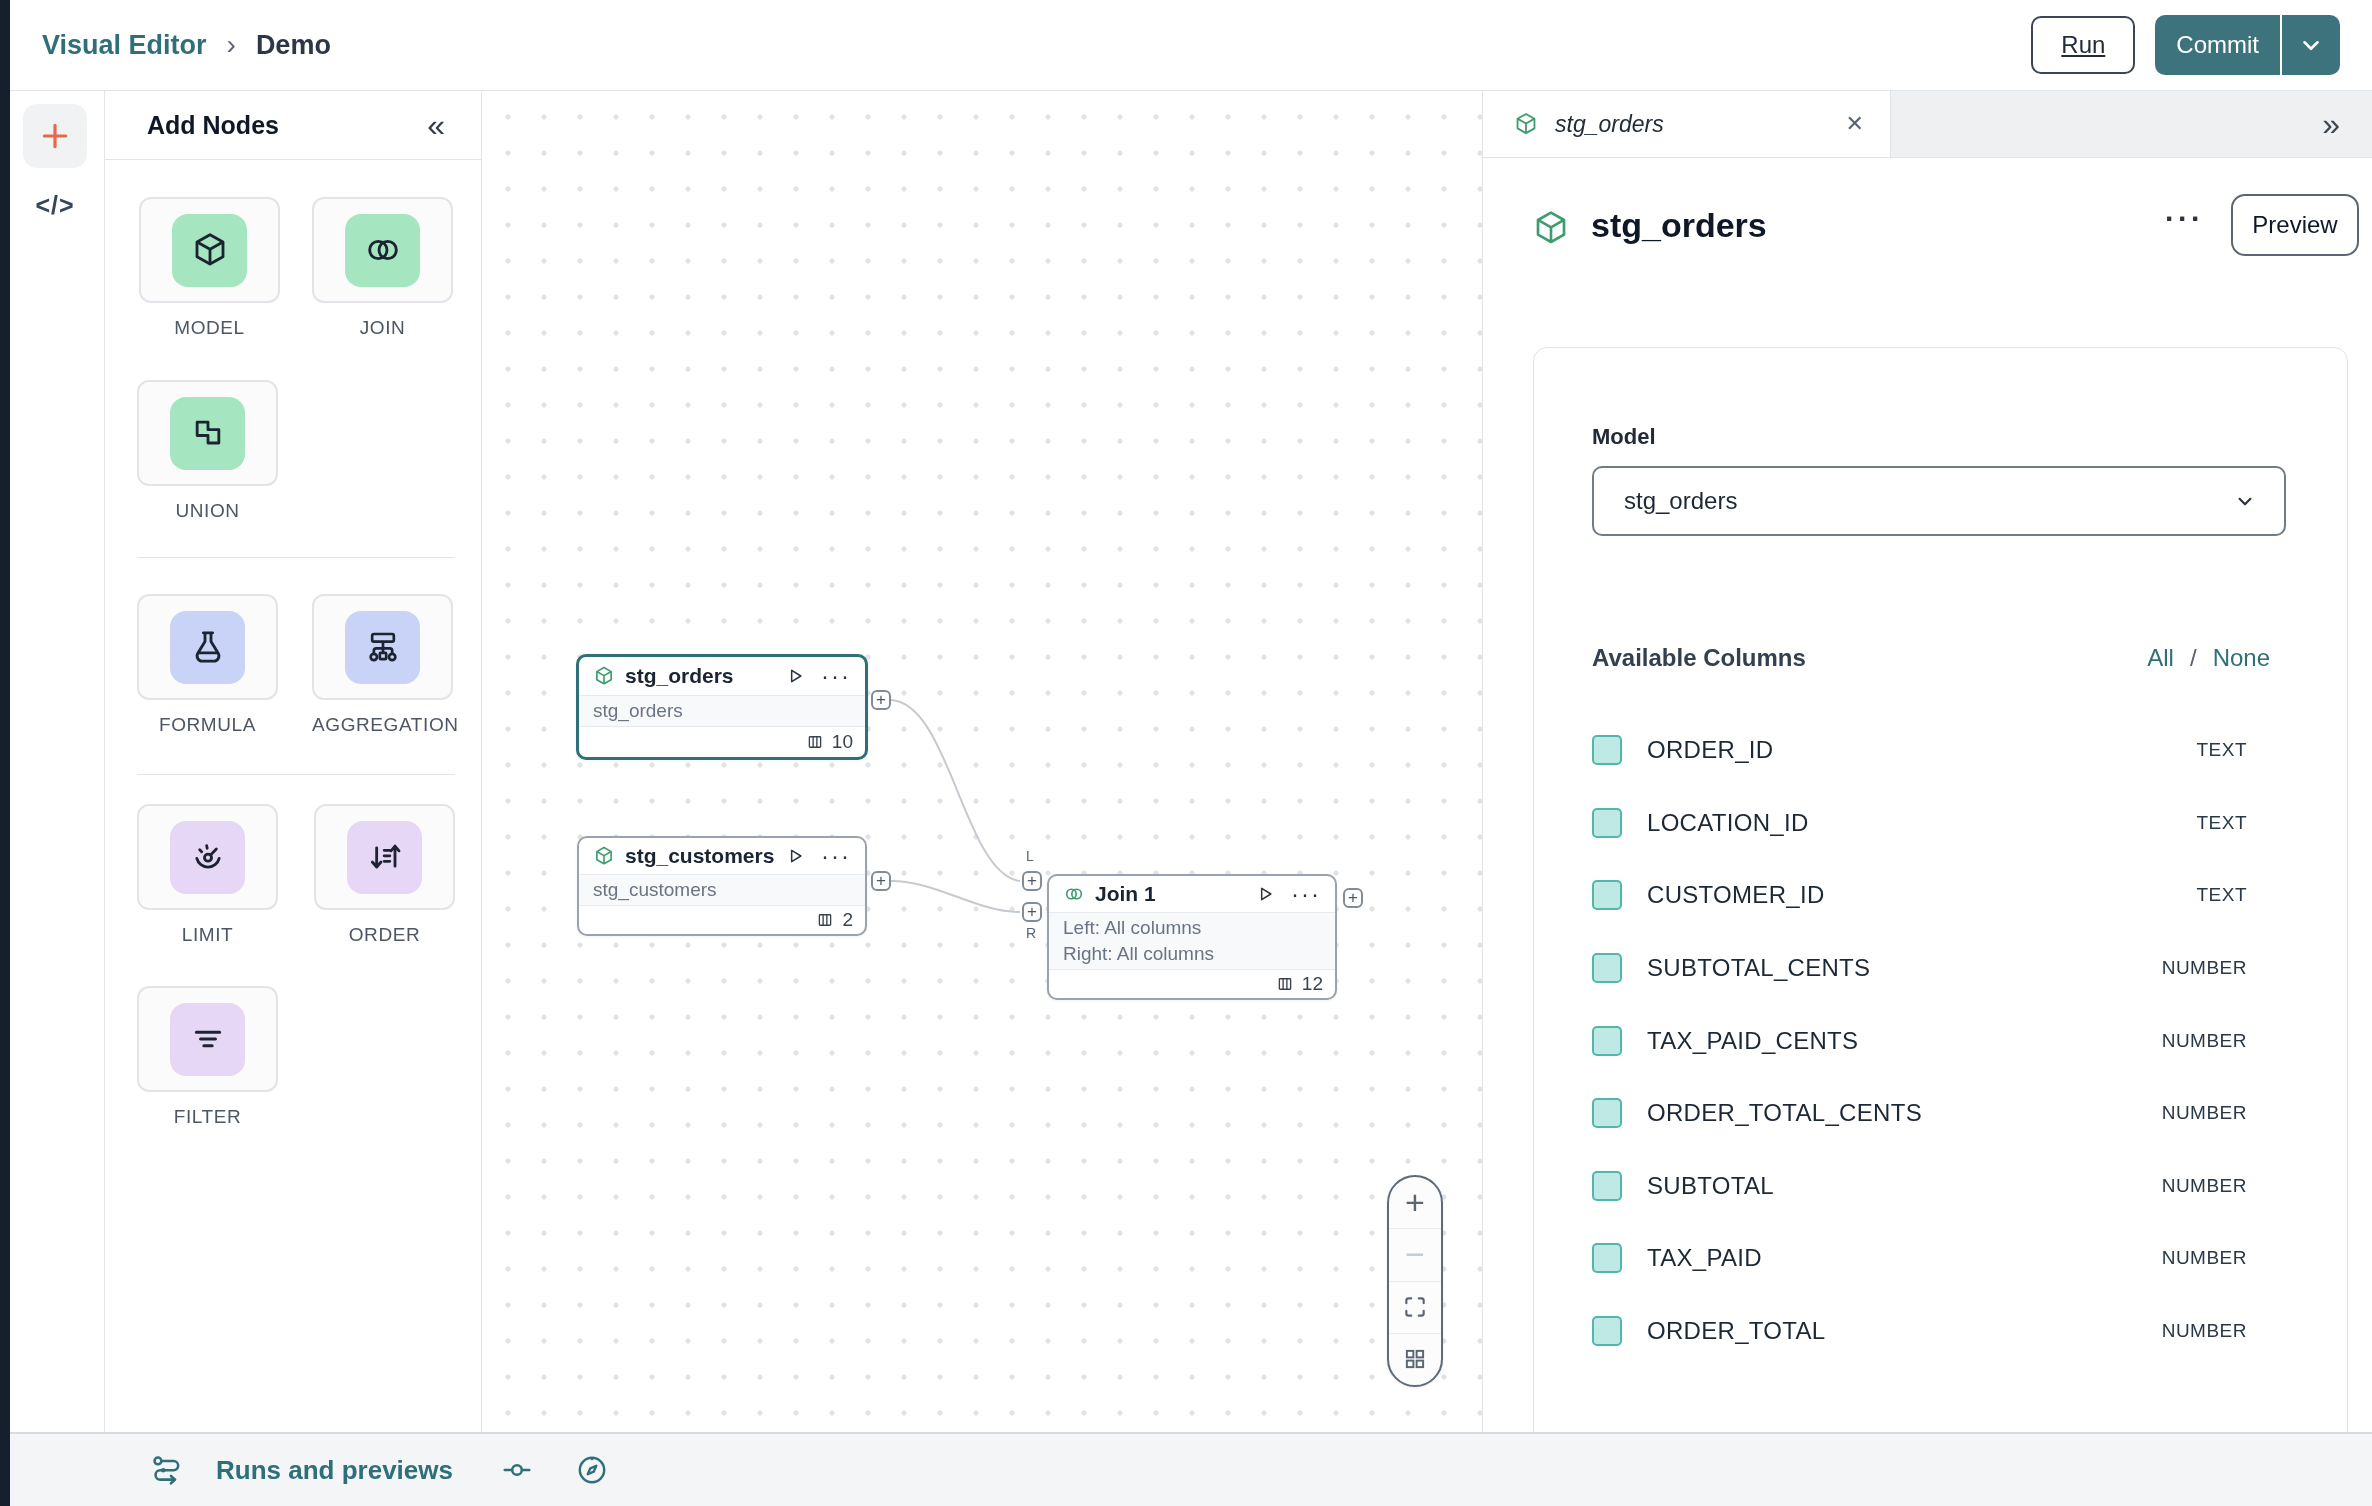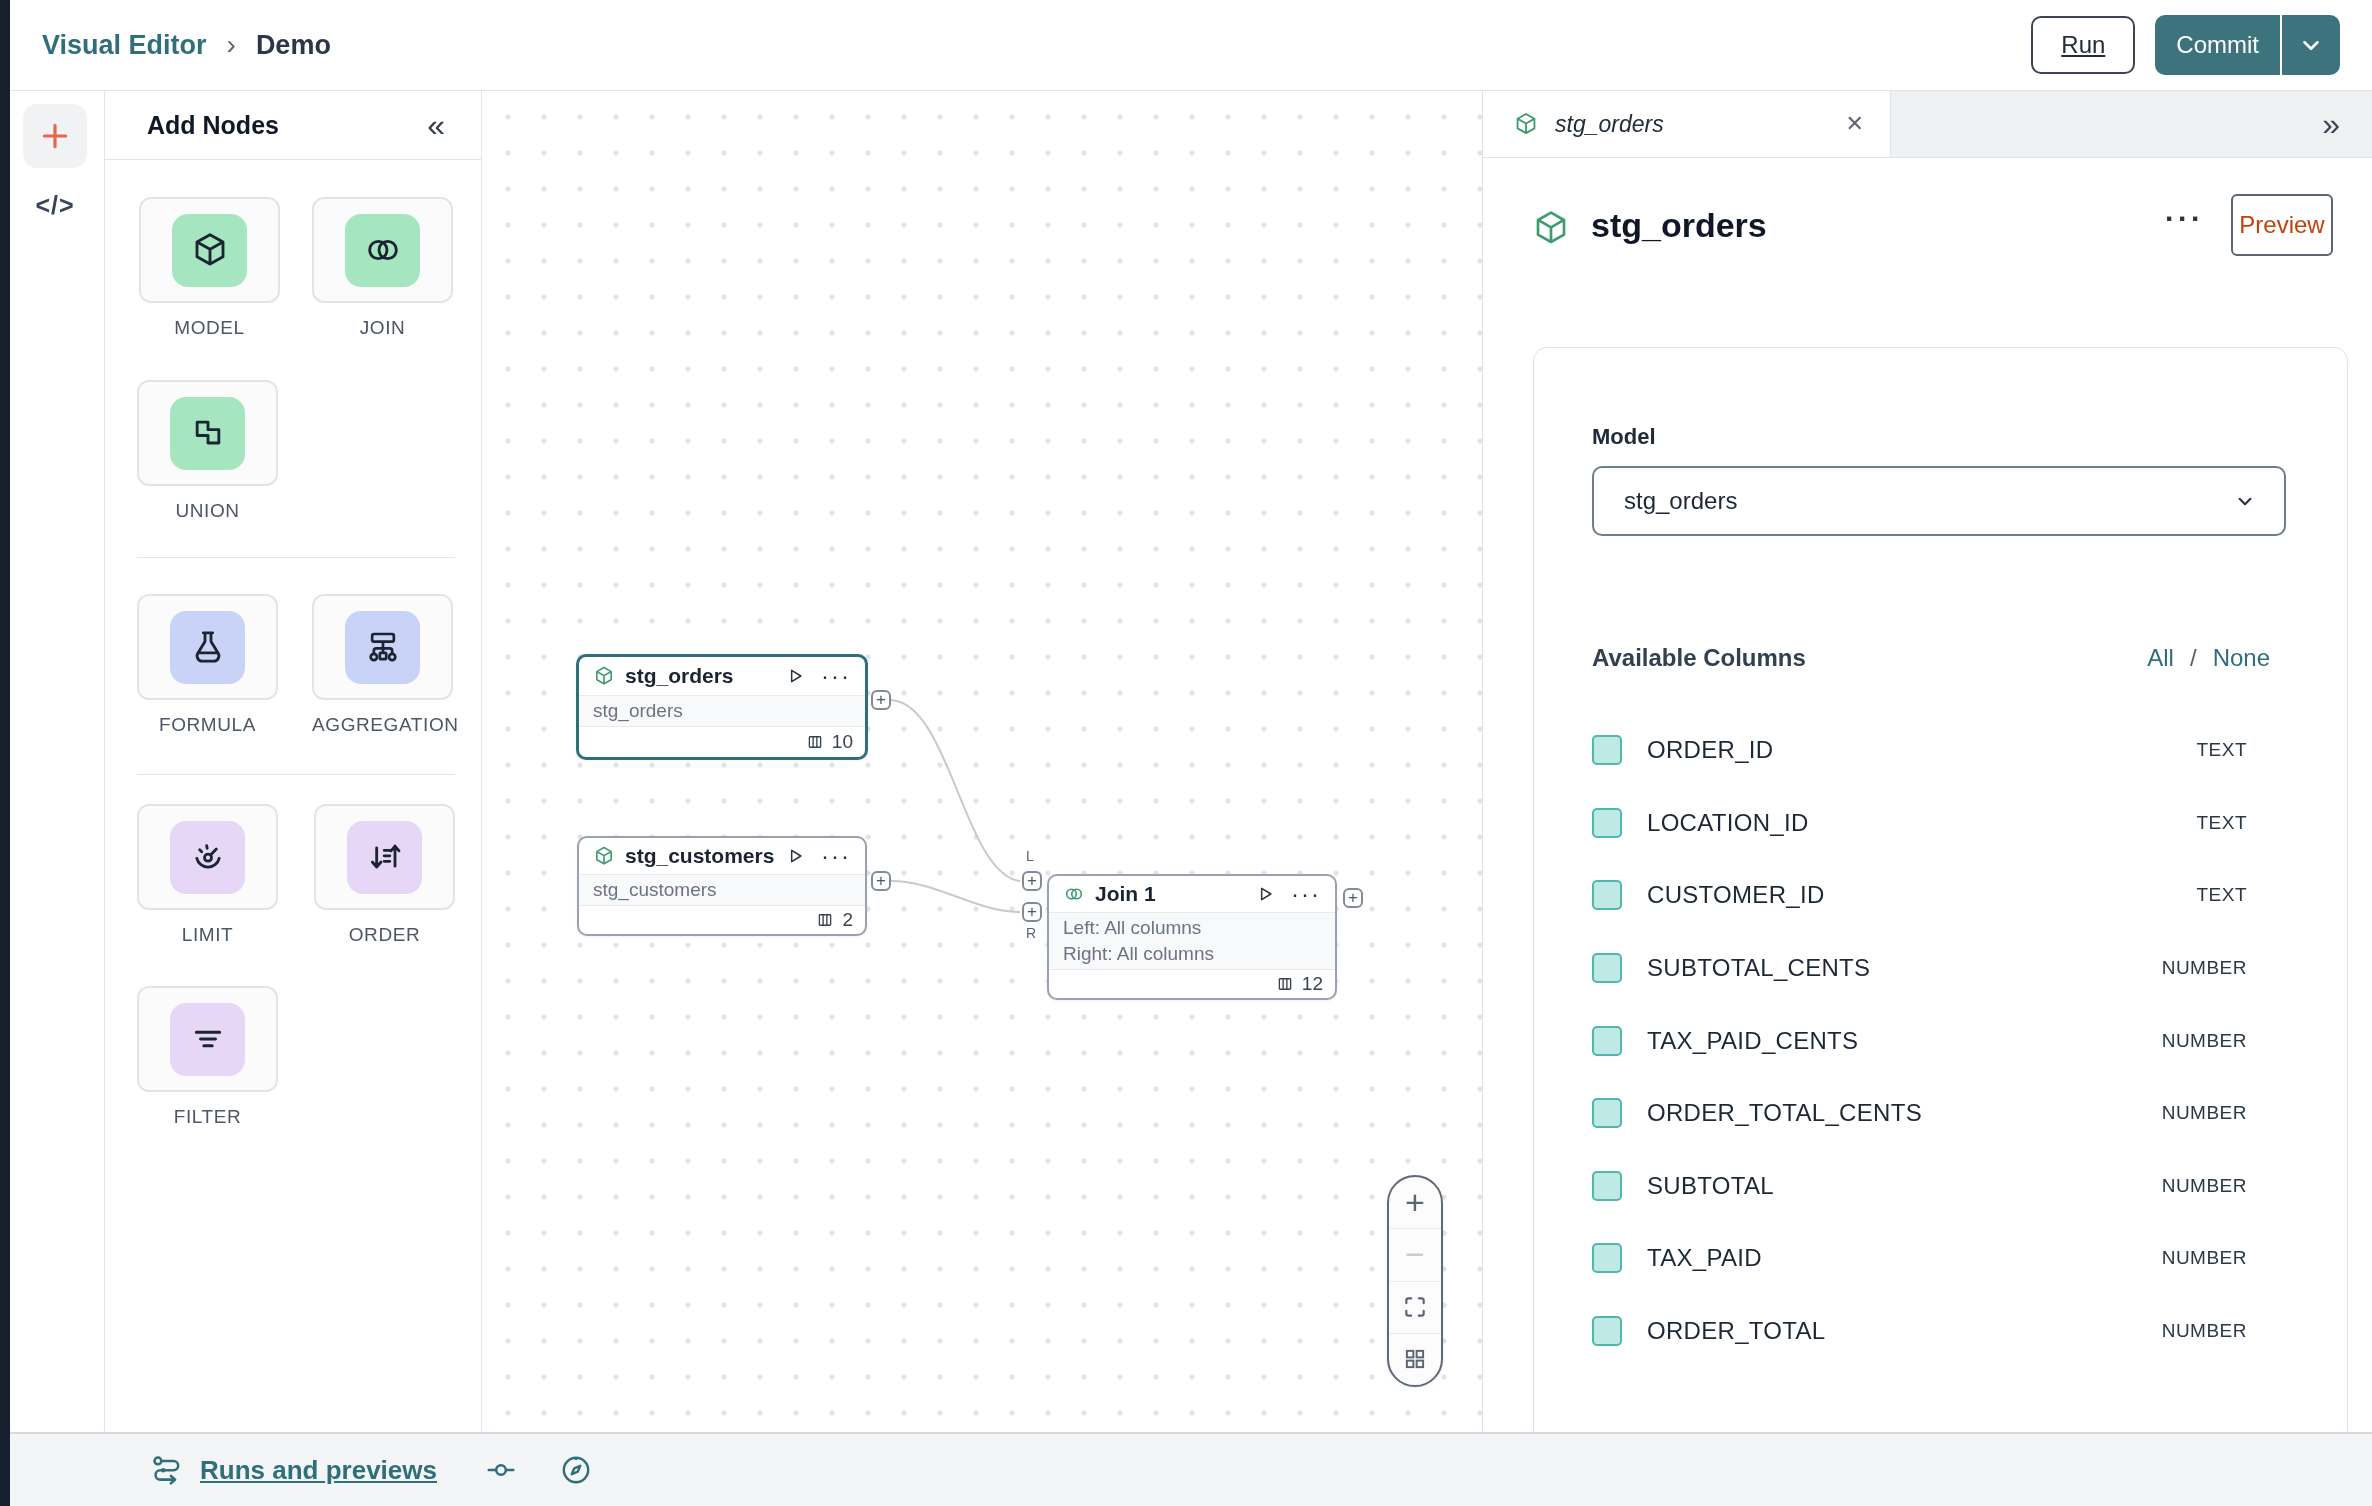--- a/index.html
+++ b/index.html
@@ -88,22 +88,22 @@
   .tab-icon { color:#3f9c6f; display:flex; }
   .tab-label { font-size:23px; font-style:italic; font-weight:500; color:#222c3a; }
   .tab-close { margin-left:auto; font-size:22px; color:#5b6472; cursor:pointer; }
   .tab-expand { margin-left:auto; align-self:center; padding-right:32px; font-size:32px; color:#3d4754; cursor:pointer; }
 
   .panel-title-row { position:absolute; left:0; top:67px; width:890px; height:120px; }
   .panel-title-icon { position:absolute; left:48px; top:48px; color:#3f9c6f; }
   .panel-title { position:absolute; left:108px; top:48px; font-size:34px; font-weight:bold; color:#101828; }
   .panel-dots { position:absolute; left:682px; top:44px; font-size:30px; font-weight:bold; color:#2a333f;
                 letter-spacing:3px; cursor:pointer; }
-  .preview-btn { position:absolute; left:748px; top:36px; width:102px; height:62px; background:#fff;
-                 border:2px solid #5b6573; border-radius:6px; font-size:24px; color:#c2410c;
+  .preview-btn { position:absolute; left:748px; top:36px; width:128px; height:62px; background:#fff;
+                 border:2px solid #5b6573; border-radius:14px; font-size:24px; color:#0f172a;
                  display:flex; align-items:center; justify-content:center; cursor:pointer; }
 
   .panel-card { position:absolute; left:50px; top:256px; width:815px; height:1100px;
                 border:1px solid #dfe3e7; border-radius:14px; background:#fff; }
   .model-label { position:absolute; left:58px; top:76px; font-size:22px; font-weight:bold; color:#212b38; }
   .model-select { position:absolute; left:58px; top:118px; width:694px; height:70px; border:2px solid #717c8a;
                   border-radius:10px; display:flex; align-items:center; padding:0 26px 0 30px; cursor:pointer; background:#fff; }
   .model-value { font-size:24px; color:#1d2836; flex:1; }
   .model-chevron { color:#2a333f; display:flex; }
 
@@ -116,21 +116,21 @@
   .cols-list { position:absolute; left:58px; top:366px; width:655px; }
   .col-row { height:72.6px; display:flex; align-items:center; }
   .col-check { width:30px; height:30px; border:2px solid #53b6ab; border-radius:5px; background:#bfe9e4;
                cursor:pointer; flex:0 0 auto; }
   .col-name { font-size:24px; color:#1d2836; margin-left:25px; flex:1; letter-spacing:.3px; }
   .col-type { font-size:19px; color:#2b3847; letter-spacing:.5px; }
 
   
   .bottombar { position:absolute; left:10px; top:1432px; width:2362px; height:74px; background:#f3f5f7;
                border-top:2px solid #d7dbdf; display:flex; align-items:center; padding-left:140px; z-index:50; }
-  .runs-link { display:flex; align-items:center; gap:16px; color:#2e6f7a; cursor:pointer;text-decoration:underline; }
+  .runs-link { display:flex; align-items:center; gap:32px; color:#2e6f7a; cursor:pointer; }
   .runs-label { font-size:26px; font-weight:600; color:#2e6f7a; }
   .bb-icon { color:#2e6f7a; display:flex; cursor:pointer; }
   .bb-commit { margin-left:48px; }
   .bb-compass { margin-left:42px; }
 
   svg { display:block; }
 </style>
 </head>
 <body>
 

